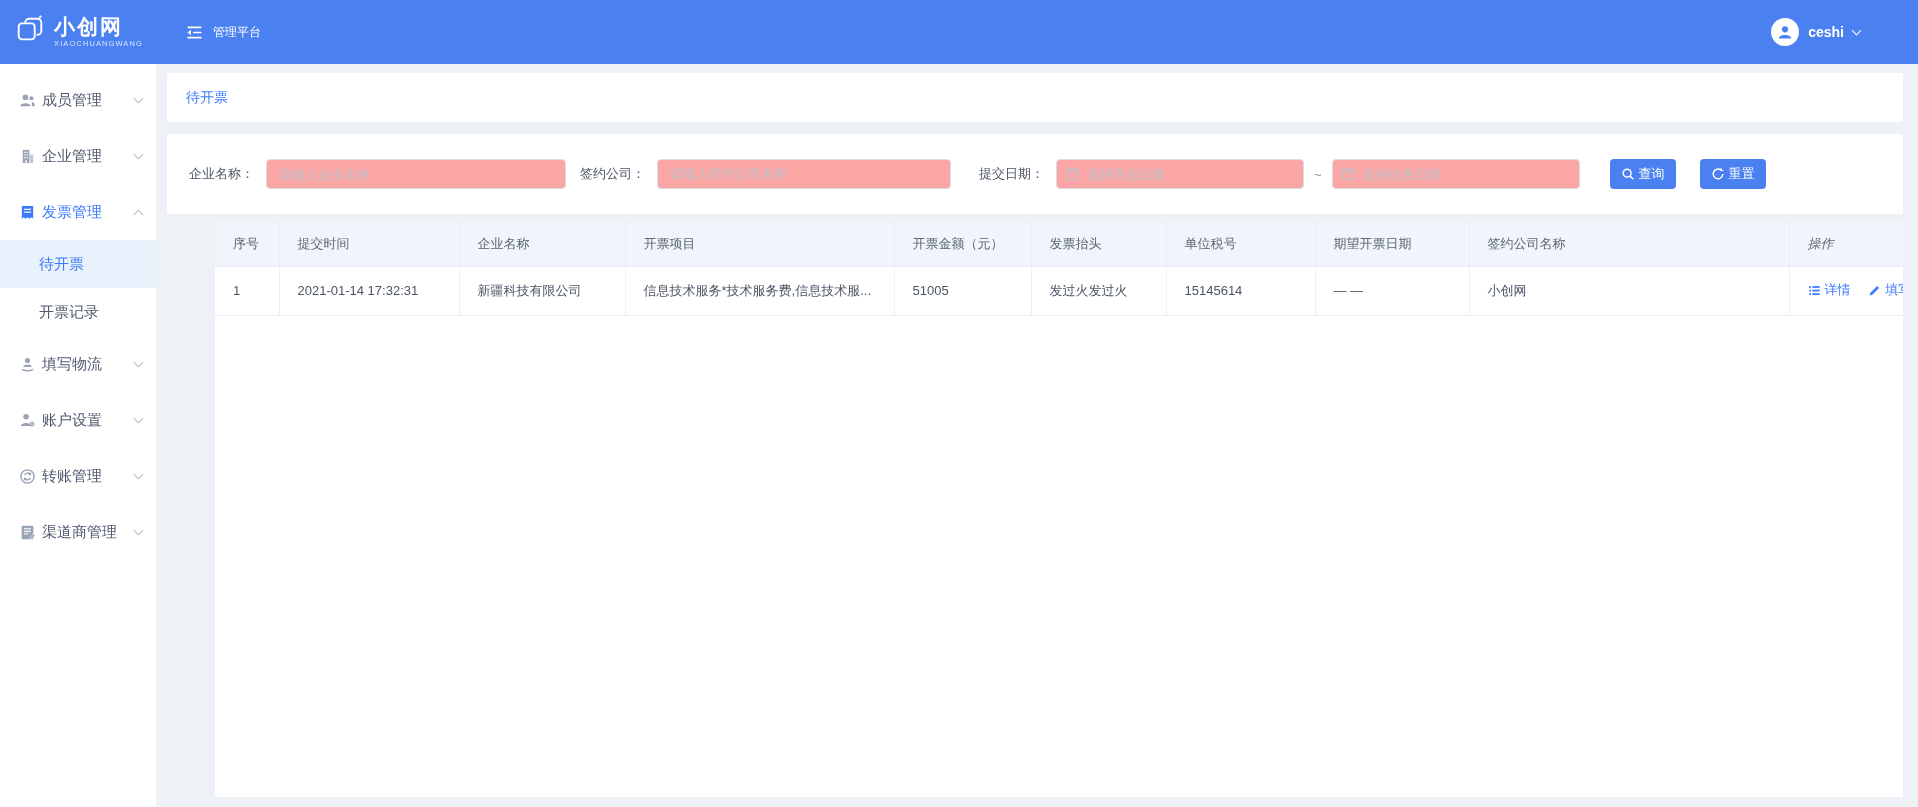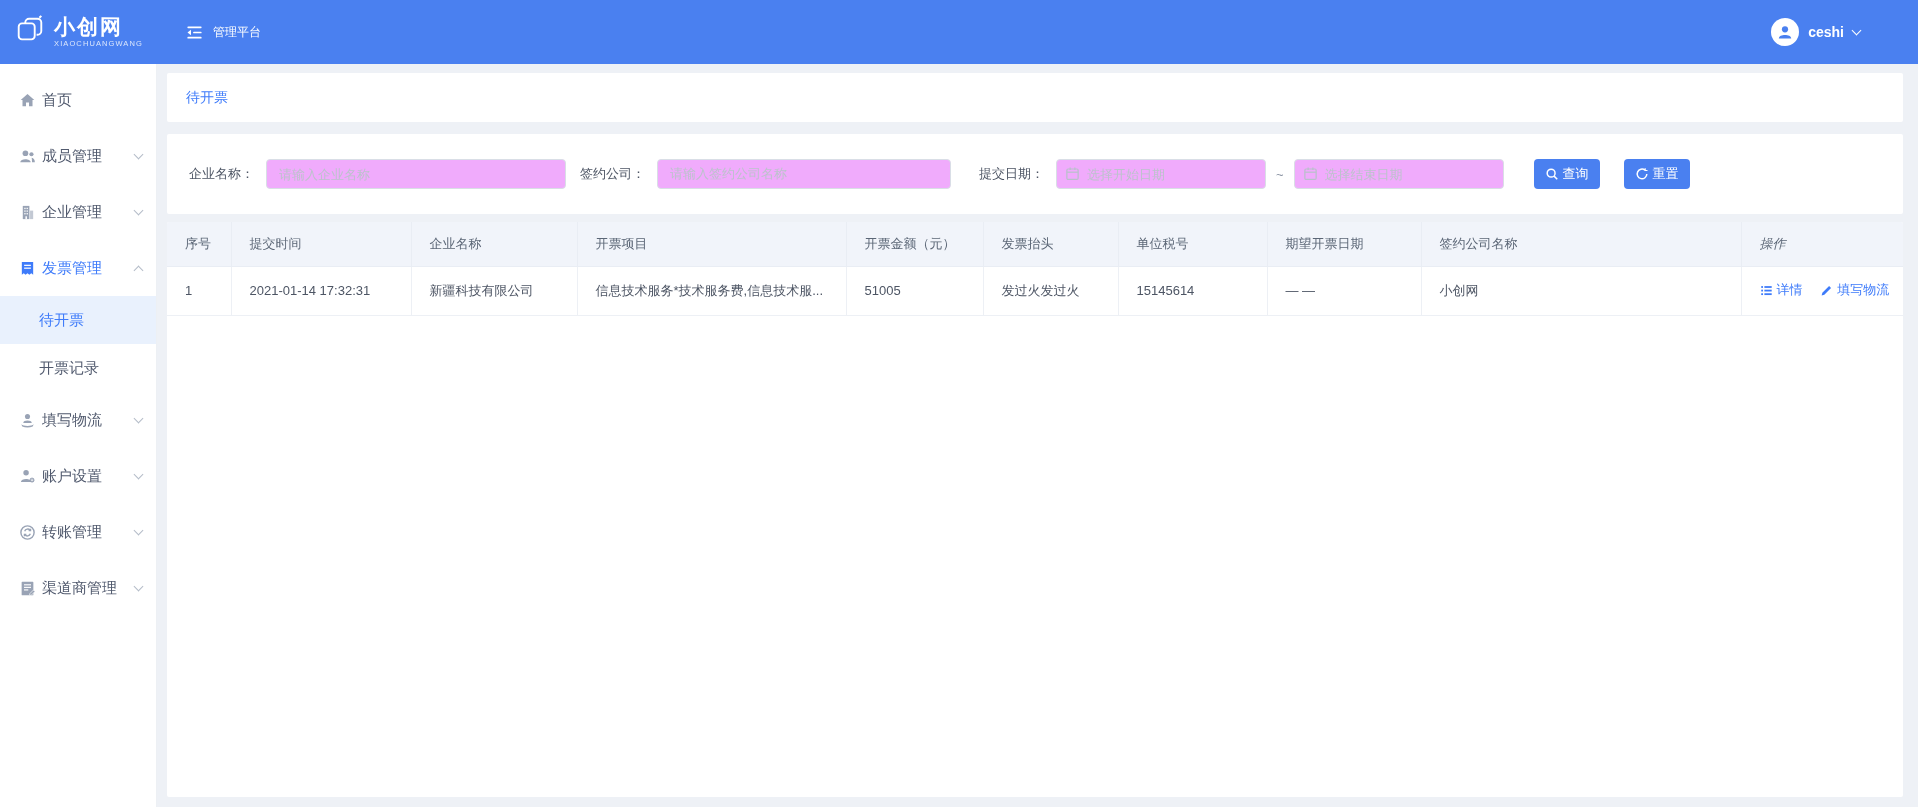--- a/index.html
+++ b/index.html
@@ -36,33 +36,33 @@
   .side-item.active .icn{ color:#3e7bfa; }
   .sub-item{ height:48px; display:flex; align-items:center; padding-left:39px; font-size:15px; color:#515a6e; cursor:pointer; }
   .sub-item.active{ background:#e9f1fd; color:#3e7bfa; }
   
   .bc-card{ height:49px; display:flex; align-items:center; padding-left:19px; }
   .bc-current{ color:#3e7bfa; font-size:14px; }
   
   .filter-card{ margin-top:12px; height:80px; display:flex; align-items:center; padding-left:22px; font-size:13px; color:#4d5564; }
   .f-label{ white-space:nowrap;text-align:center; }
   .inp{ height:30px; border:1px solid #d9dee6; border-radius:4px; padding:0 12px; font-size:13px;
-        color:#4d5564; outline:none; font-family:inherit; background:#f0abfc; }
+        color:#4d5564; outline:none; font-family:inherit; background:#fca5a5; }
   .inp::placeholder{ color:#bcc2cc; }
   .inp.company{ width:300px; margin-left:12px; margin-right:14px; }
   .inp.sign{ width:294px; margin-left:12px; margin-right:28px;font-family:Liberation Serif, serif; }
   .date-wrap{ position:relative; margin-left:12px; }
   .date-wrap .cal{ position:absolute; left:9px; top:7px; }
-  .inp.date{ width:210px; padding-left:30px; }
+  .inp.date{ width:248px; padding-left:30px; }
   .sep{ margin:0 10px; color:#8a93a3; }
   .btn{ height:30px; padding:0 11px; margin-left:30px; background:#4a80f0; color:#fff; border:none; border-radius:4px;
         font-size:13px; display:inline-flex; align-items:center; gap:4px; cursor:pointer; font-family:inherit; }
   .btn.reset{ margin-left:24px; }
   
-  .table-card{ margin-top:8px; height:575px; overflow:hidden; }
+  .table-card{ margin-top:8px; height:575px; overflow:hidden;margin-left:48px; }
   table{ width:100%; border-collapse:collapse; table-layout:fixed; font-size:13px; color:#4d5564; }
   th{ height:44px; background:#f1f4fa; font-weight:500; color:#5b6676; text-align:left;
       padding:0 8px 0 18px; border-right:1px solid #e9edf4; border-bottom:1px solid #e9edf4; }
   th:last-child{ border-right:none;font-style:italic; }
   td{ height:49px; padding:0 8px 0 18px; border-right:1px solid #edf0f5; border-bottom:1px solid #edf0f5;
       white-space:nowrap; overflow:hidden; text-overflow:ellipsis; }
   td:last-child{ border-right:none; }
   .link{ color:#3e7bfa; display:inline-flex; align-items:center; gap:4px; margin-right:14px; cursor:pointer; }
   .link:last-child{ margin-right:0; }
 </style>
@@ -103,28 +103,20 @@
     </span>
     <span>ceshi</span>
     <span class="chev white"></span>
   </div>
 </div>
 
 <div class="app">
 
   <div class="sidebar">
 
-    <div class="side-item">
-      <span class="icn">
-        <svg width="17" height="17" viewBox="0 0 18 18" fill="currentColor">
-          <path d="M9 2.2 L16.2 8.4 H14.3 V15 H10.6 V11 H7.4 V15 H3.7 V8.4 H1.8 Z"></path>
-        </svg>
-      </span>
-      <span>首页</span>
-    </div>
 
 
     <div class="side-item">
       <span class="icn">
         <svg width="17" height="17" viewBox="0 0 18 18" fill="currentColor">
           <circle cx="6.8" cy="5.6" r="3"></circle>
           <path d="M1.3 15 c0 -4.2 11 -4.2 11 0 z"></path>
           <circle cx="13.2" cy="6.6" r="2.2"></circle>
           <path d="M13.4 10.3 c2.2 .5 3.4 2 3.4 4.7 h-3 c0 -2 -.2 -3.6 -.4 -4.7 z"></path>
         </svg>

